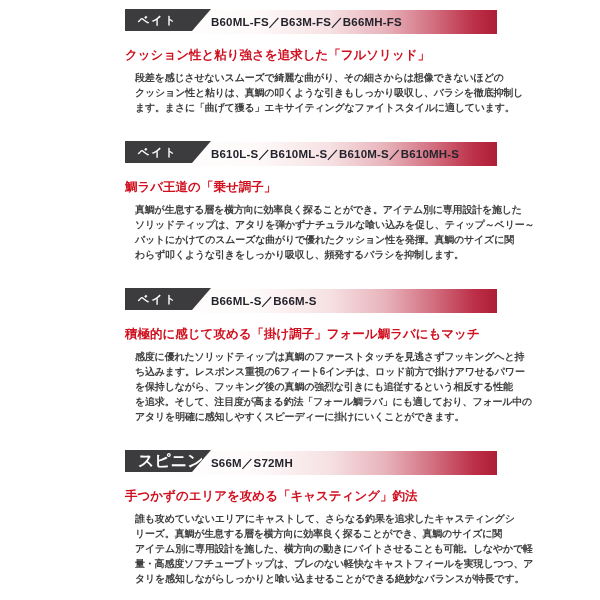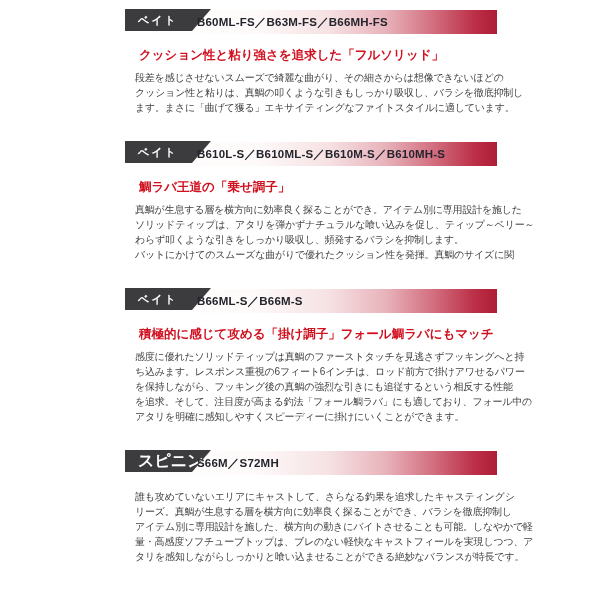--- a/index.html
+++ b/index.html
@@ -56,47 +56,47 @@
     font-weight: bold;
     letter-spacing: 2px;
     white-space: nowrap;
   }
   .section:nth-child(4) .badge span {
     font-size: 16px;
     letter-spacing: 0;
   }
   .models {
     position: absolute;
-    left: 72px;
+    left: 86px;
     top: 0;
     height: 24px;
     line-height: 24px;
     font-size: 11.5px;
     font-weight: bold;
     color: #24242c;
     letter-spacing: 0.2px;
     white-space: nowrap;
   }
   .heading {
-    margin: 0 0 8px 14px;
+    margin: 0 0 8px 0;
     font-size: 12.5px;
     line-height: 14px;
     font-weight: bold;
     color: #d0101f;
     letter-spacing: 0;
     white-space: nowrap;
   }
   .body {
     margin: 0 0 27px 10px;
     width: 358px;
   }
   .body-line {
     font-size: 10px;
     line-height: 15px;
-    font-weight: 400;
+    font-weight: 700;
     color: #3f3f3f;
     letter-spacing: -0.2px;
     white-space: nowrap;
   }
 </style>
 </head>
 <body>
 
 <div class="page">
 
@@ -119,22 +119,22 @@
     <div class="model-bar">
       <div class="badge">
         <span>ベイト</span>
       </div>
       <div class="models">B610L-S／B610ML-S／B610M-S／B610MH-S</div>
     </div>
     <h2 class="heading">鯛ラバ王道の「乗せ調子」</h2>
     <div class="body">
         <div class="body-line">真鯛が生息する層を横方向に効率良く探ることができ。アイテム別に専用設計を施した</div>
         <div class="body-line">ソリッドティップは、アタリを弾かずナチュラルな喰い込みを促し、ティップ～ベリー～</div>
+        <div class="body-line">バットにかけてのスムーズな曲がりで優れたクッション性を発揮。真鯛のサイズに関</div>
         <div class="body-line">わらず叩くような引きをしっかり吸収し、頻発するバラシを抑制します。</div>
-        <div class="body-line">バットにかけてのスムーズな曲がりで優れたクッション性を発揮。真鯛のサイズに関</div>
       </div>
   </div>
 
   <div class="section">
     <div class="model-bar">
       <div class="badge">
         <span>ベイト</span>
       </div>
       <div class="models">B66ML-S／B66M-S</div>
     </div>
@@ -148,22 +148,23 @@
       </div>
   </div>
 
   <div class="section">
     <div class="model-bar">
       <div class="badge">
         <span>スピニング</span>
       </div>
       <div class="models">S66M／S72MH</div>
     </div>
+    <h2 class="heading">手つかずのエリアを攻める「キャスティング」釣法</h2>
     <div class="body">
         <div class="body-line">誰も攻めていないエリアにキャストして、さらなる釣果を追求したキャスティングシ</div>
-        <div class="body-line">リーズ。真鯛が生息する層を横方向に効率良く探ることができ、バラシを徹底抑制し</div>
+        <div class="body-line">リーズ。真鯛が生息する層を横方向に効率良く探ることができ、真鯛のサイズに関</div>
         <div class="body-line">アイテム別に専用設計を施した、横方向の動きにバイトさせることも可能。しなやかで軽</div>
         <div class="body-line">量・高感度ソフチューブトップは、ブレのない軽快なキャストフィールを実現しつつ、ア</div>
         <div class="body-line">タリを感知しながらしっかりと喰い込ませることができる絶妙なバランスが特長です。</div>
       </div>
   </div>
 
 </div>
 
 </body></html>

